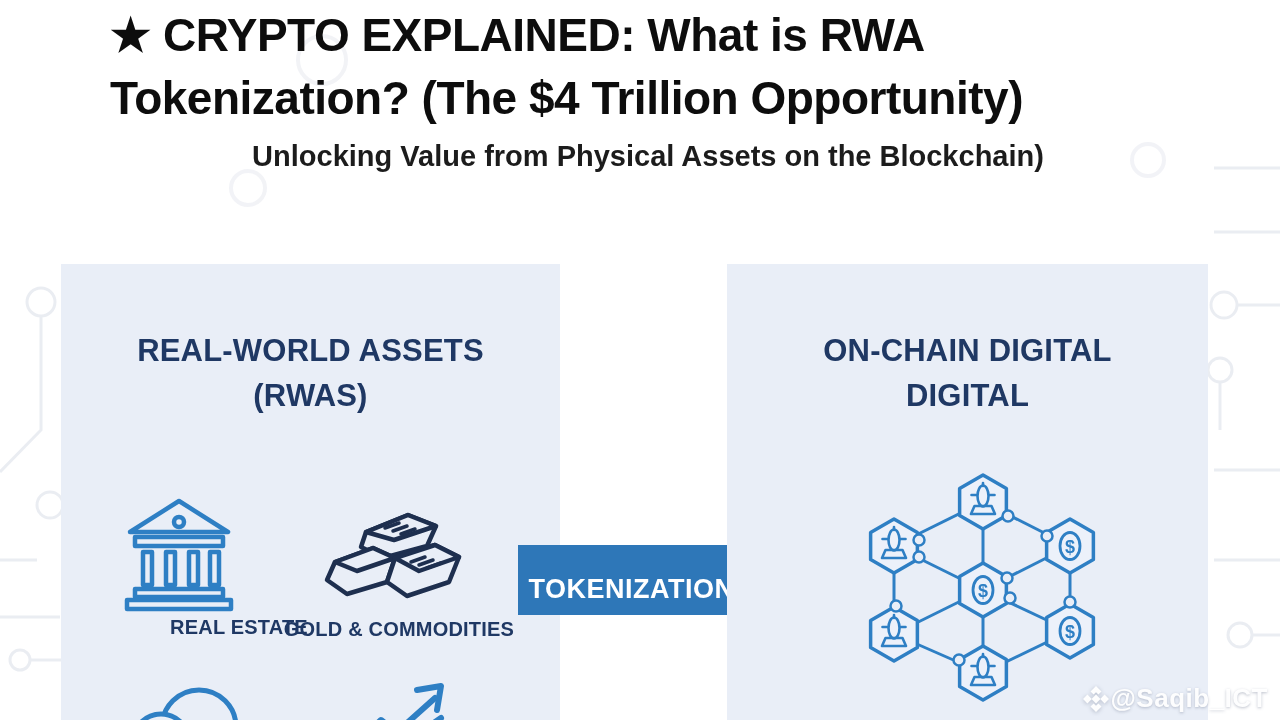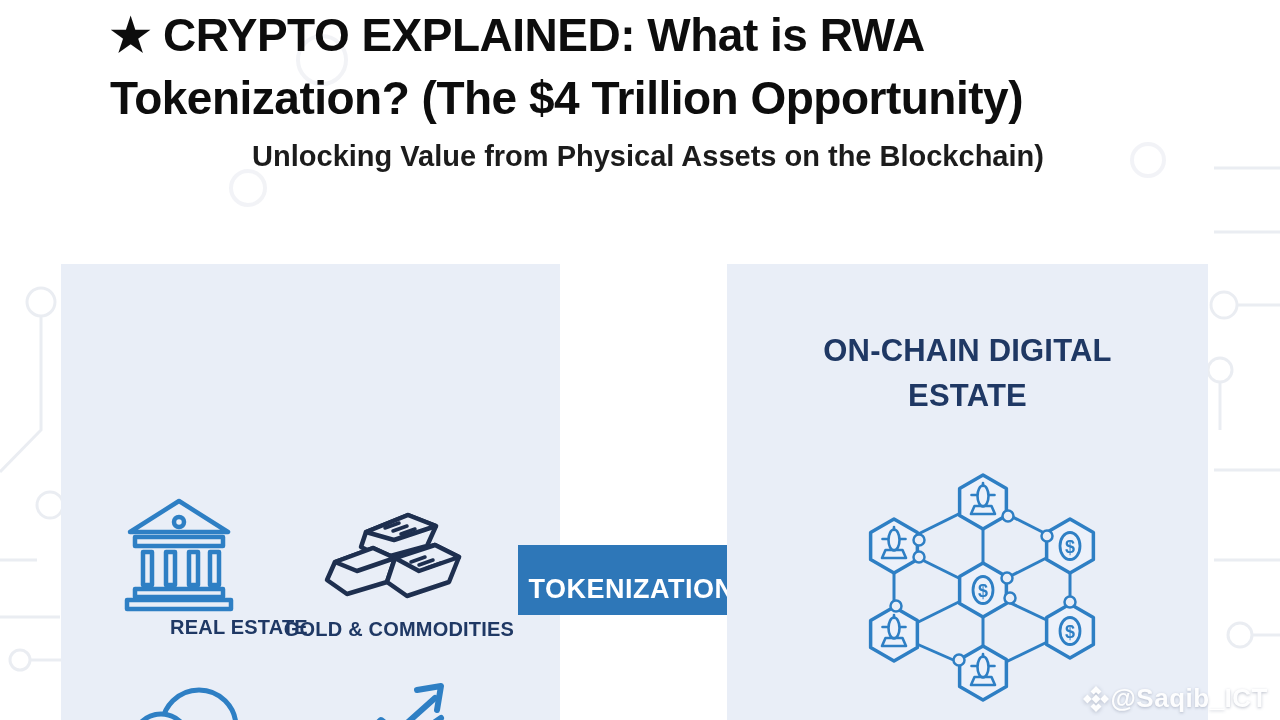--- a/index.html
+++ b/index.html
@@ -93,20 +93,24 @@
   </g>
 </svg>
 
 <div class="title-block">
   <div class="title-line">★ CRYPTO EXPLAINED: What is RWA</div>
   <div class="title-line">Tokenization? (The $4 Trillion Opportunity)</div>
 </div>
 <div class="subtitle">Unlocking Value from Physical Assets on the Blockchain)</div>
 
 <div class="panel panel-left">
+  <div class="panel-heading">
+    <div>REAL-WORLD ASSETS</div>
+    <div>(RWAS)</div>
+  </div>
 
   <svg class="asset-icon" style="left:59px; top:228px;" width="118" height="120" viewBox="0 0 118 120">
     <g fill="none" stroke="#2e7fc4" stroke-width="4.5" stroke-linejoin="round" stroke-linecap="round">
       <path d="M10,40 L59,9 L108,40 Z"></path>
       <circle cx="59" cy="30" r="5"></circle>
       <rect x="15" y="45" width="88" height="9"></rect>
       <rect x="23" y="60" width="9" height="33"></rect>
       <rect x="46" y="60" width="9" height="33"></rect>
       <rect x="69" y="60" width="9" height="33"></rect>
       <rect x="90" y="60" width="9" height="33"></rect>
@@ -157,21 +161,21 @@
 <div class="flow-arrow">
   <svg width="297" height="123" viewBox="0 0 297 123">
     <polygon points="0,25 227,25 227,0 297,61.5 227,123 227,95 0,95" fill="#2e77b8"></polygon>
   </svg>
   <div class="flow-arrow-label">TOKENIZATION</div>
 </div>
 
 <div class="panel panel-right">
   <div class="panel-heading">
     <div>ON-CHAIN DIGITAL</div>
-    <div>ESTATE</div>
+    <div>DIGITAL</div>
   </div>
 </div>
 
 <svg id="network-svg" class="network" width="280" height="258" viewBox="0 0 280 258">
     <line x1="138" y1="40" x2="49" y2="84" stroke="#2e7fc4" stroke-width="3"></line>
     <line x1="138" y1="40" x2="225" y2="84" stroke="#2e7fc4" stroke-width="3"></line>
     <line x1="138" y1="40" x2="138" y2="128" stroke="#2e7fc4" stroke-width="3"></line>
     <line x1="49" y1="84" x2="138" y2="128" stroke="#2e7fc4" stroke-width="3"></line>
     <line x1="225" y1="84" x2="138" y2="128" stroke="#2e7fc4" stroke-width="3"></line>
     <line x1="49" y1="84" x2="49" y2="172" stroke="#2e7fc4" stroke-width="3"></line>

